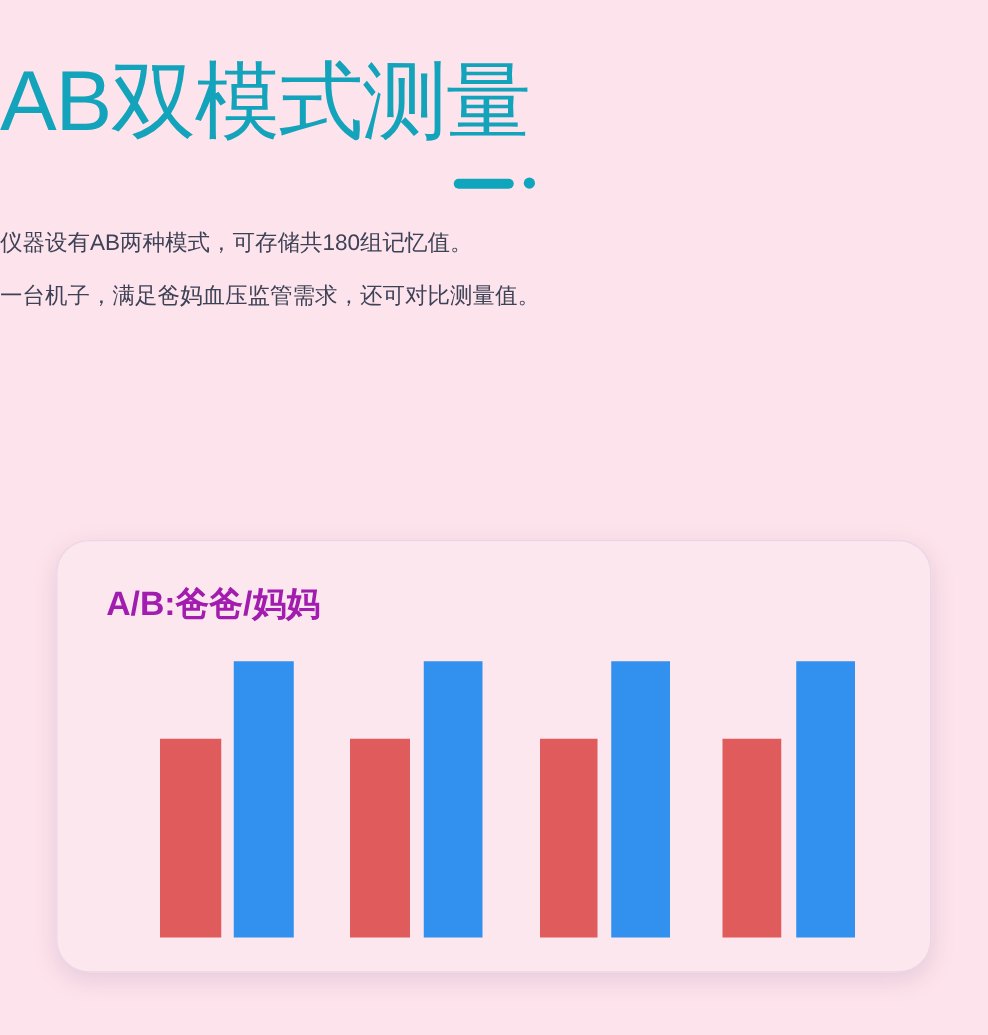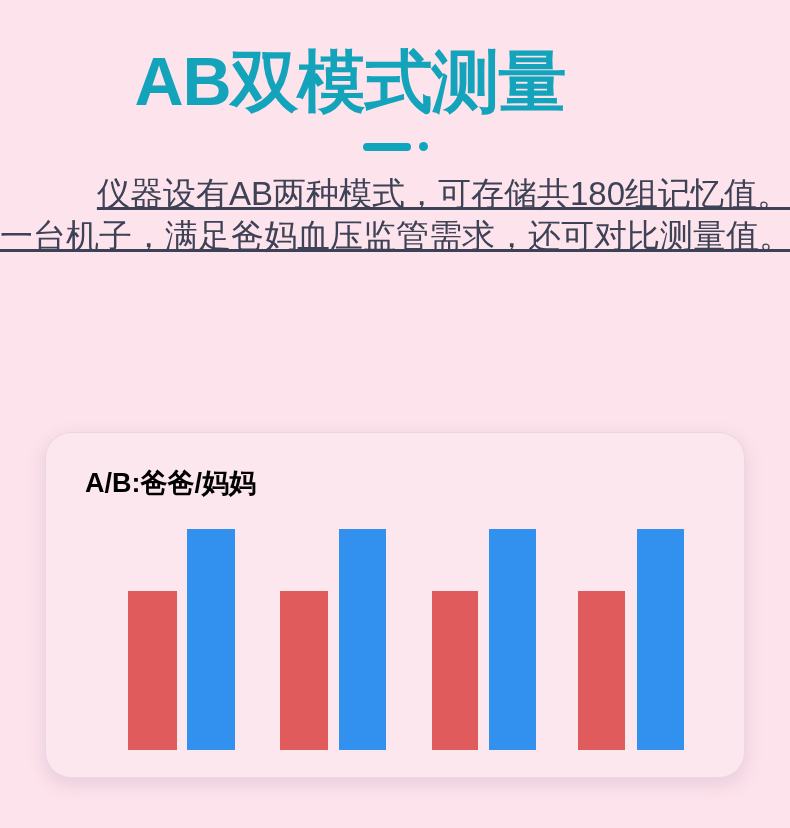--- a/index.html
+++ b/index.html
@@ -12,24 +12,24 @@
   body {
     background: #fde3eb;
     font-family: "Liberation Sans", "DejaVu Sans", sans-serif;
     position: relative;
     overflow: hidden;
   }
 
   
   .headline {
     width: 700px;
-    text-align: center;
+    text-align: left;
     padding-top: 42px;
     color: #13a3bb;
-    font-weight: bold;
+    font-weight: normal;
     letter-spacing: 0px;
   }
   .headline-line {
     display: block;
     font-size: 68px;
     line-height: 78px;
     white-space: nowrap;
   }
   .headline-line.l1 { letter-spacing: -1px; }
   .headline-line.l2 { font-size: 70px; letter-spacing: -1px; }
@@ -53,47 +53,46 @@
   .divider-dot {
     width: 9px;
     height: 9px;
     border-radius: 50%;
     background: #0fa6bd;
   }
 
   
   .subcopy {
     margin-top: 22px;
-    text-align: right;
+    text-align: left;
     color: #3d4256;
-    font-size: 33px;
+    font-size: 18px;
     line-height: 42px;
     letter-spacing: 0px;
-    text-decoration: underline;
   }
   .subcopy span { display: block; white-space: nowrap; }
 
   
   .chart-card {
     position: absolute;
     left: 45px;
     top: 432px;
     width: 700px;
     height: 346px;
     background: #fde7ee;
     border-radius: 26px;
     box-shadow: 0 6px 18px rgba(150,120,170,0.22),
                 0 0 0 1px rgba(200,175,210,0.30) inset;
   }
 
   .chart-legend {
     position: absolute;
     left: 40px;
     top: 33px;
-    color: #000000;
+    color: #a21caf;
     font-size: 27px;
     font-weight: bold;
     letter-spacing: 0px;
     white-space: nowrap;
   }
 
   .plot {
     position: absolute;
     left: 0;
     top: 0;

